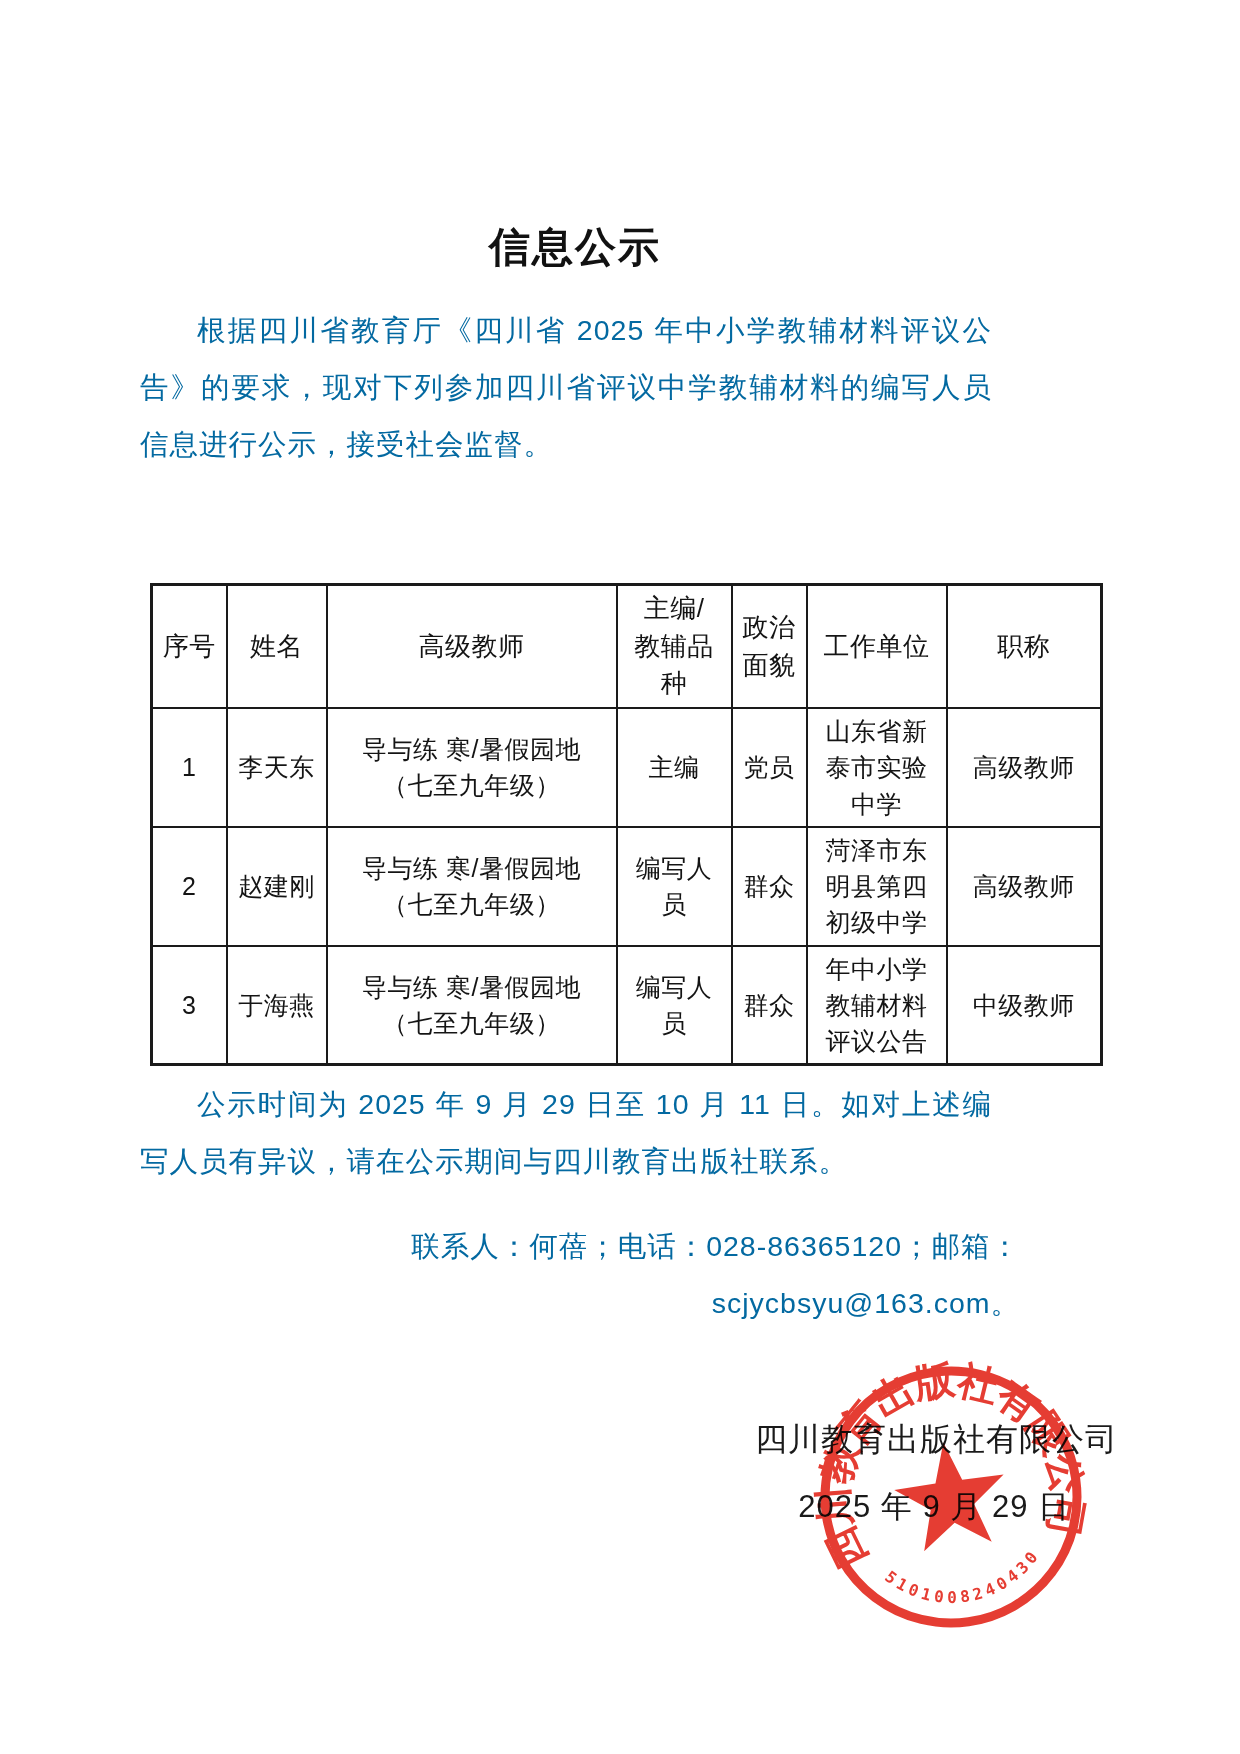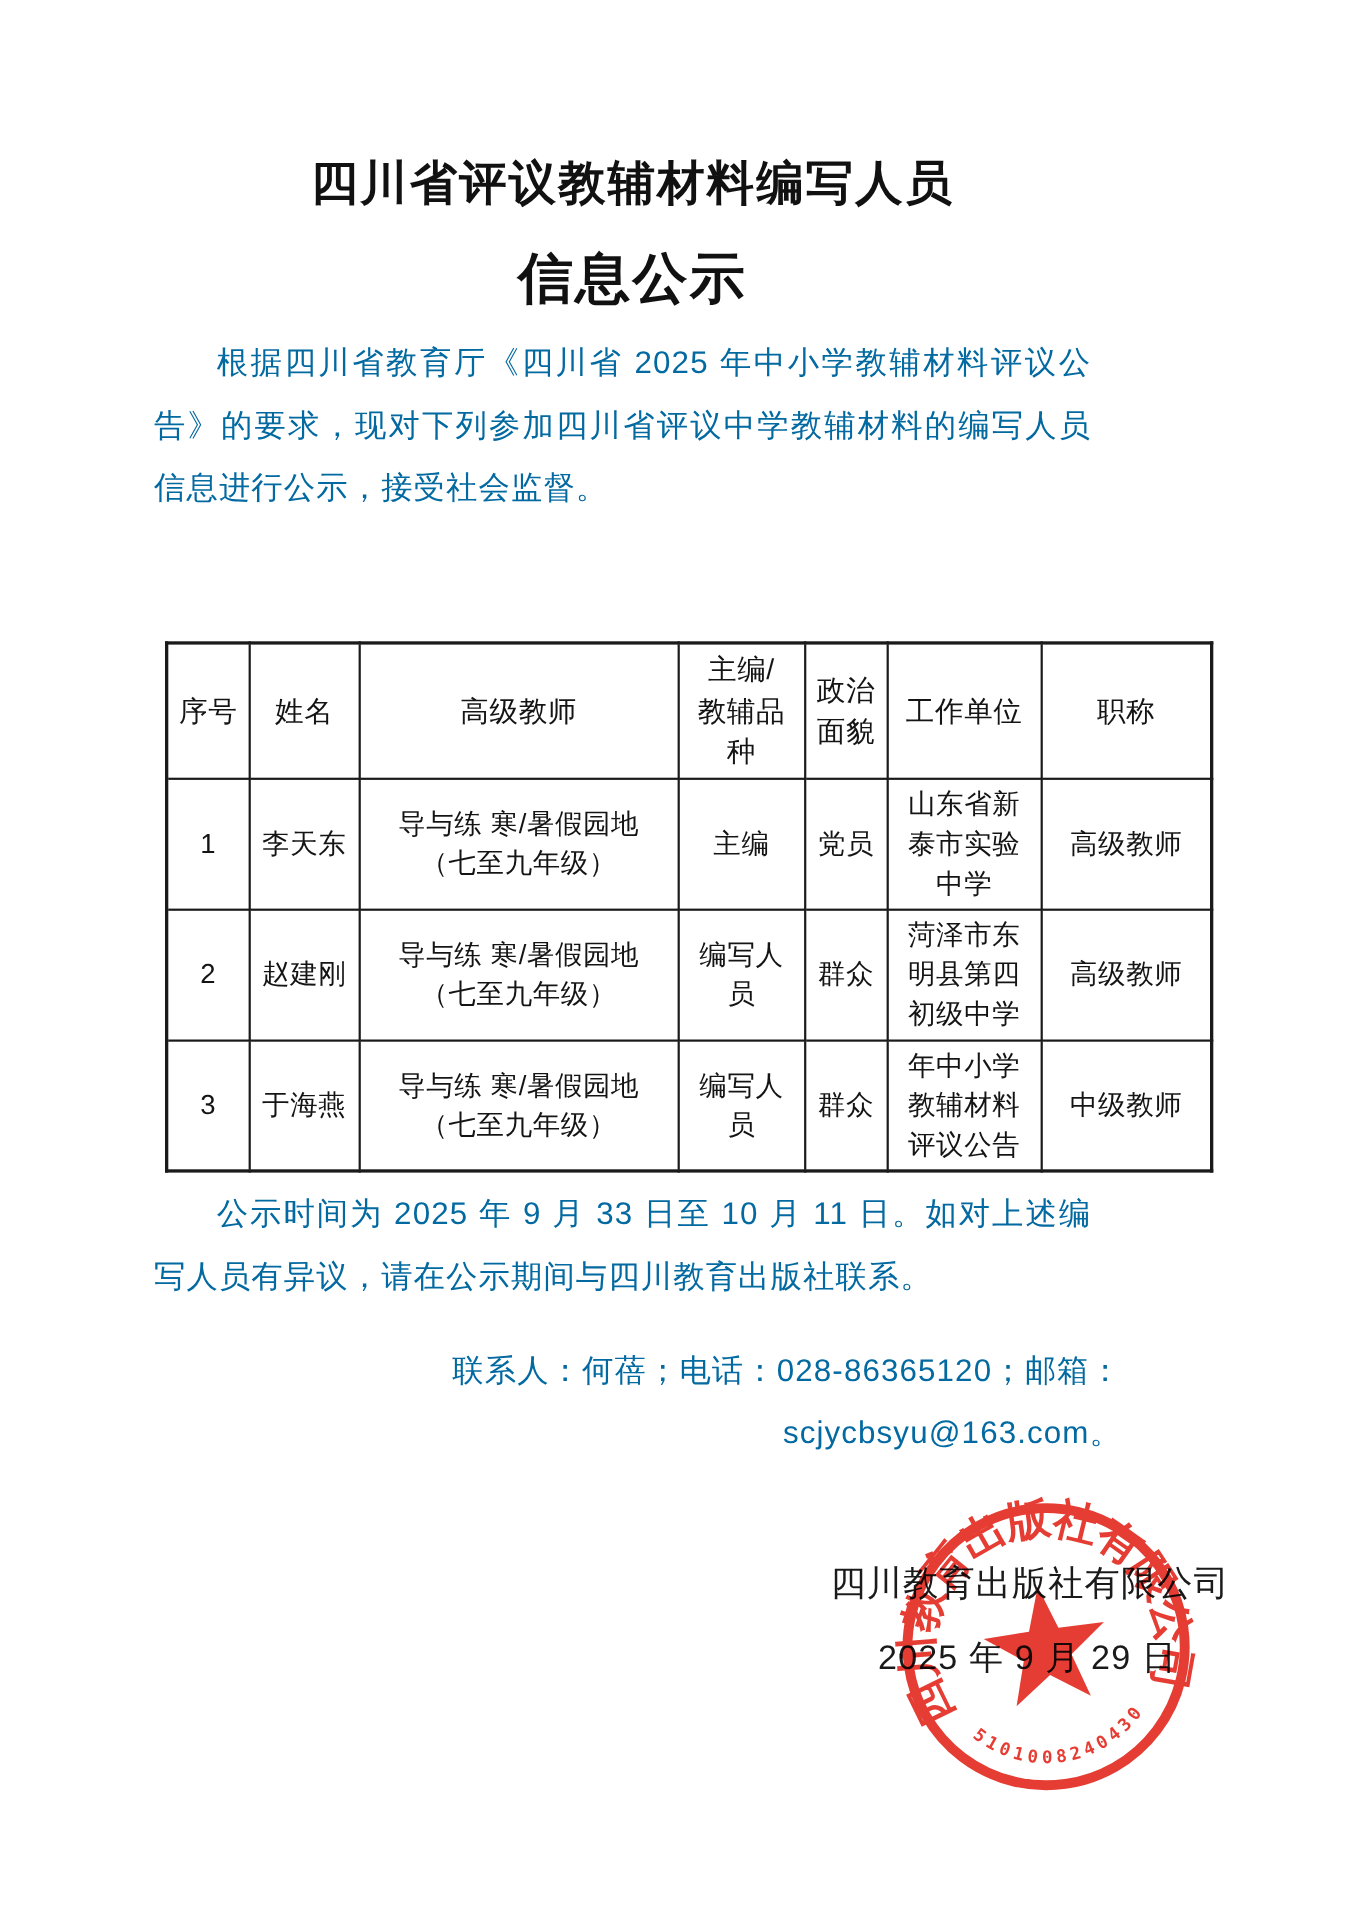--- a/index.html
+++ b/index.html
@@ -14,21 +14,21 @@
   }
   .doc-title{
     position:absolute;left:140px;width:870px;
     text-align:center;
     font-family:"Liberation Serif", serif;
     font-weight:bold;
     color:#111;
     letter-spacing:2px;
   }
   .doc-title.line1{top:138px;font-size:43px;}
-  .doc-title.line2{top:220px;font-size:50px;}
+  .doc-title.line2{top:220px;font-size:41px;}
   .para{
     position:absolute;left:140px;width:852px;
     font-size:28.5px;line-height:57px;
     text-align:justify;text-indent:2em;
     letter-spacing:1px;color:#0369a1;
   }
   .para.intro{top:302px;}
   .para.notice{top:1076px;}
   .para.contact{top:1218px;width:880px;text-align:right;}
   table.writers{
@@ -66,21 +66,20 @@
     transform:rotate(-8deg);
     mix-blend-mode:multiply;
     opacity:0.9;
   }
 </style>
 </head>
 <body>
 
 <div class="page">
 
-  <div class="doc-title line1">四川省评议教辅材料编写人员</div>
   <div class="doc-title line2">信息公示</div>
 
   <div class="para intro">根据四川省教育厅《四川省 2025 年中小学教辅材料评议公告》的要求，现对下列参加四川省评议中学教辅材料的编写人员信息进行公示，接受社会监督。</div>
 
   <table class="writers">
     <colgroup>
       <col style="width:75px">
         <col style="width:100px">
         <col style="width:290px">
       <col style="width:115px">
@@ -126,21 +125,21 @@
       <td>导与练 寒/暑假园地
 （七至九年级）</td>
       <td>编写人员</td>
       <td>群众</td>
       <td>年中小学教辅材料评议公告</td>
       <td>中级教师</td>
     </tr>
   </tbody>
     </table>
 
-  <div class="para notice">公示时间为 2025 年 9 月 33 日至 10 月 11 日。如对上述编写人员有异议，请在公示期间与四川教育出版社联系。</div>
+  <div class="para notice">公示时间为 2025 年 9 月 29 日至 10 月 11 日。如对上述编写人员有异议，请在公示期间与四川教育出版社联系。</div>
   <div class="para contact">联系人：何蓓；电话：028-86365120；邮箱：scjycbsyu@163.com。</div>
 
   <div class="sig company">四川教育出版社有限公司</div>
   <div class="sig date">2025 年 9 月 29 日</div>
 
   <svg class="stamp" viewBox="0 0 320 320" xmlns="http://www.w3.org/2000/svg">
     <defs>
       <path id="ringPath" d="M 66.6 203.5 A 103 103 0 1 1 253.4 203.5" fill="none"></path>
       <path id="serialPath" d="M 78.8 228.1 A 106 106 0 0 0 241.2 228.1" fill="none"></path>
     </defs>

